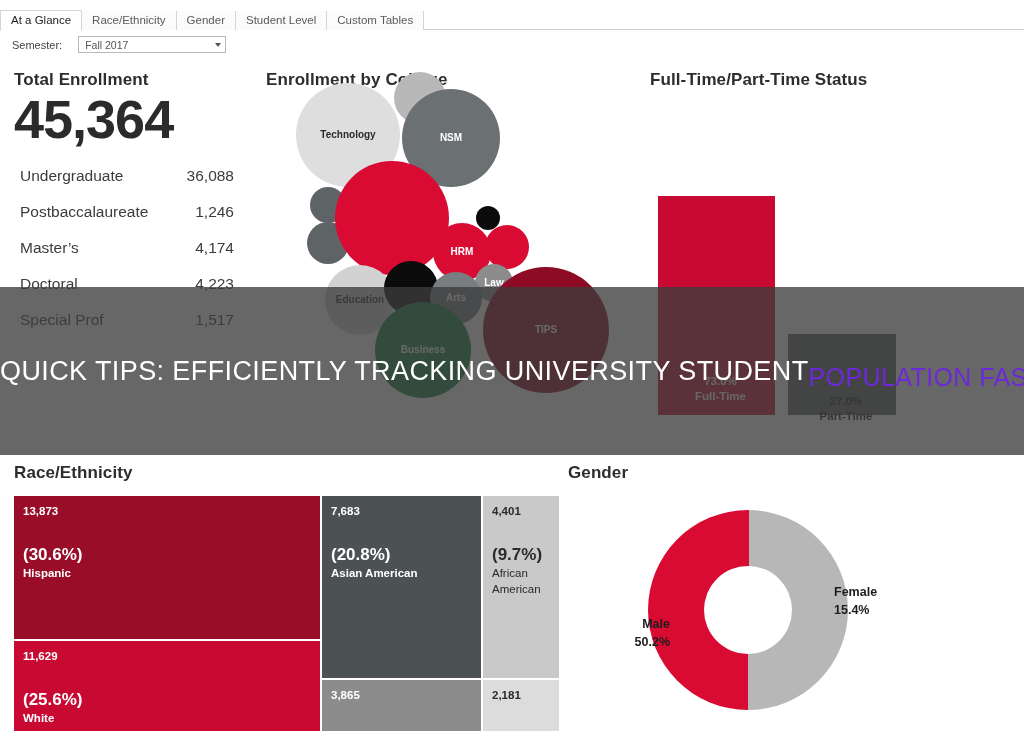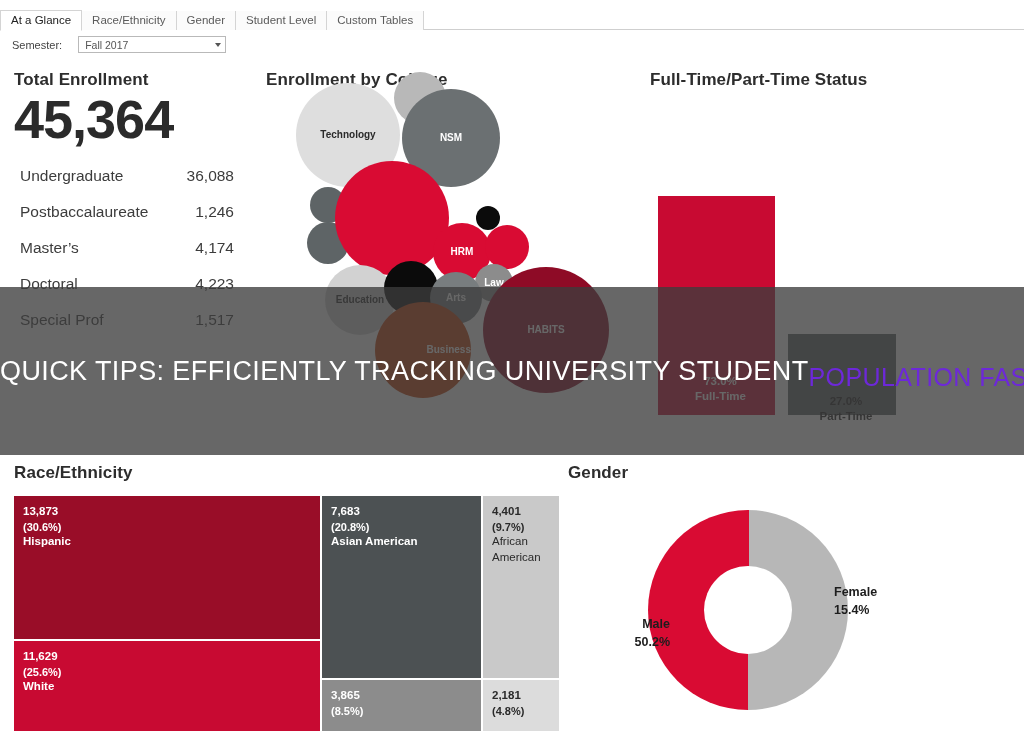--- a/index.html
+++ b/index.html
@@ -94,21 +94,21 @@
   .barlbl {
     position: absolute; text-align: center;
     font-size: 11.5px; font-weight: 700; line-height: 1.3; padding-left: 8px;
   }
 
   
   #treemap { position: absolute; left: 0px; top: 455px; width: 560px; height: 276px; background:#fff; }
   .tmgrid { position: absolute; left: 14px; top: 41px; width: 545px; height: 235px; }
   .tile { position: absolute; padding: 8px 9px; overflow: hidden; }
   .tile .n { font-size: 11.5px; font-weight: 700; line-height: 1.35; }
-  .tile .p { font-size: 11px; font-weight: 700; line-height: 1.35; }
+  .tile .p { font-size: 17px; font-weight: 700; line-height: 1.35; margin-top: 24px; }
   .tile .c { font-size: 11.5px; font-weight: 700; line-height: 1.35; }
   .tile.light .n, .tile.light .p, .tile.light .c { color: #ffffff; }
   .tile.dark .n, .tile.dark .p, .tile.dark .c { color: #2a2a2a; font-weight: 700; }
   .tile.dark .c { font-weight: 400; }
 
   
   #gender { position: absolute; left: 560px; top: 455px; width: 464px; height: 276px; background:#fff; }
   .donutwrap { position: absolute; left: 88px; top: 55px; width: 200px; height: 200px; }
   .donut { width: 200px; height: 200px; border-radius: 50%; }
   .donuthole {
@@ -205,25 +205,25 @@
       <div class="bub" style="left: 209px; top: 194px; width: 38px; height: 38px; background: rgb(140, 140, 140); color: rgb(255, 255, 255);">
         <span>Law</span>
       </div>
       <div class="bub" style="left: 59px; top: 195px; width: 70px; height: 70px; background: rgb(210, 210, 210); color: rgb(42, 42, 42);">
         <span>Education</span>
       </div>
       <div class="bub" style="left: 118px; top: 191px; width: 54px; height: 54px; background: rgb(11, 11, 11); color: rgb(255, 255, 255);"></div>
       <div class="bub" style="left: 164px; top: 202px; width: 52px; height: 52px; background: rgb(120, 125, 127); color: rgb(255, 255, 255);">
         <span>Arts</span>
       </div>
-      <div class="bub" style="left: 109px; top: 232px; width: 96px; height: 96px; background: #c2410c; color: rgb(255, 255, 255); justify-content: flex-end;">
+      <div class="bub" style="left: 109px; top: 232px; width: 96px; height: 96px; background: #15803d; color: rgb(255, 255, 255);">
         <span>Business</span>
       </div>
       <div class="bub" style="left: 217px; top: 197px; width: 126px; height: 126px; background: rgb(142, 11, 38); color: rgb(255, 255, 255);">
-        <span>HABITS</span>
+        <span>TIPS</span>
       </div>
     </div>
 
   <div class="h-title" style="left:650px; top:70px;">Full-Time/Part-Time Status</div>
   <div id="ftpt">
       <div class="bar" style="left: 8px; width: 117px; height: 219px; top: 126px; background: rgb(200, 10, 50);"></div>
       <div class="barlbl" style="left: 8px; width: 117px; top: 304px; color: rgb(255, 255, 255);">
         <div>73.0%</div>
         <div>Full-Time</div>
       </div>

